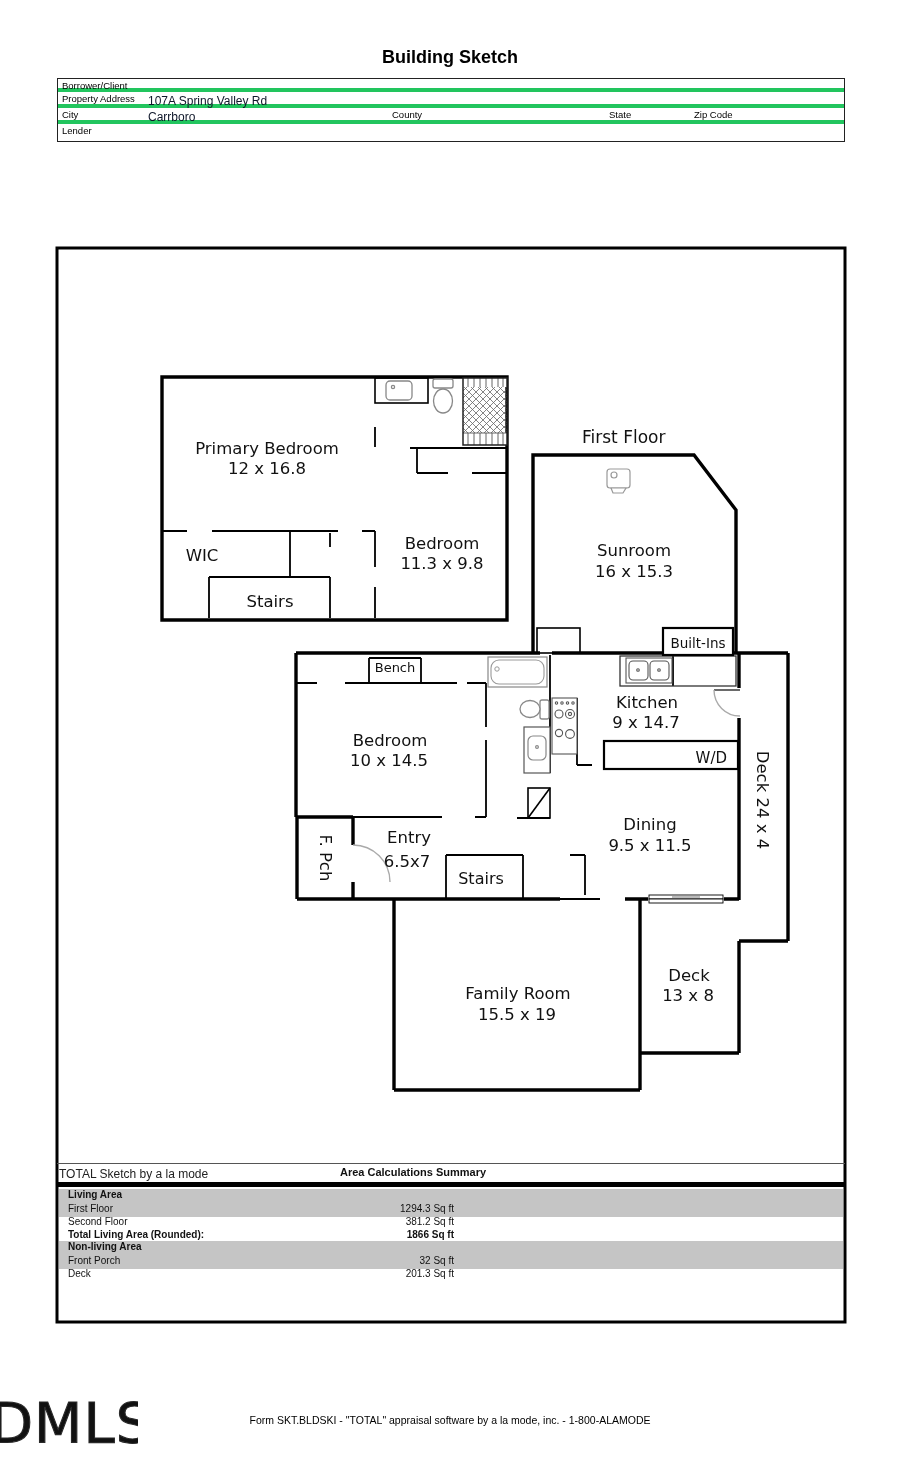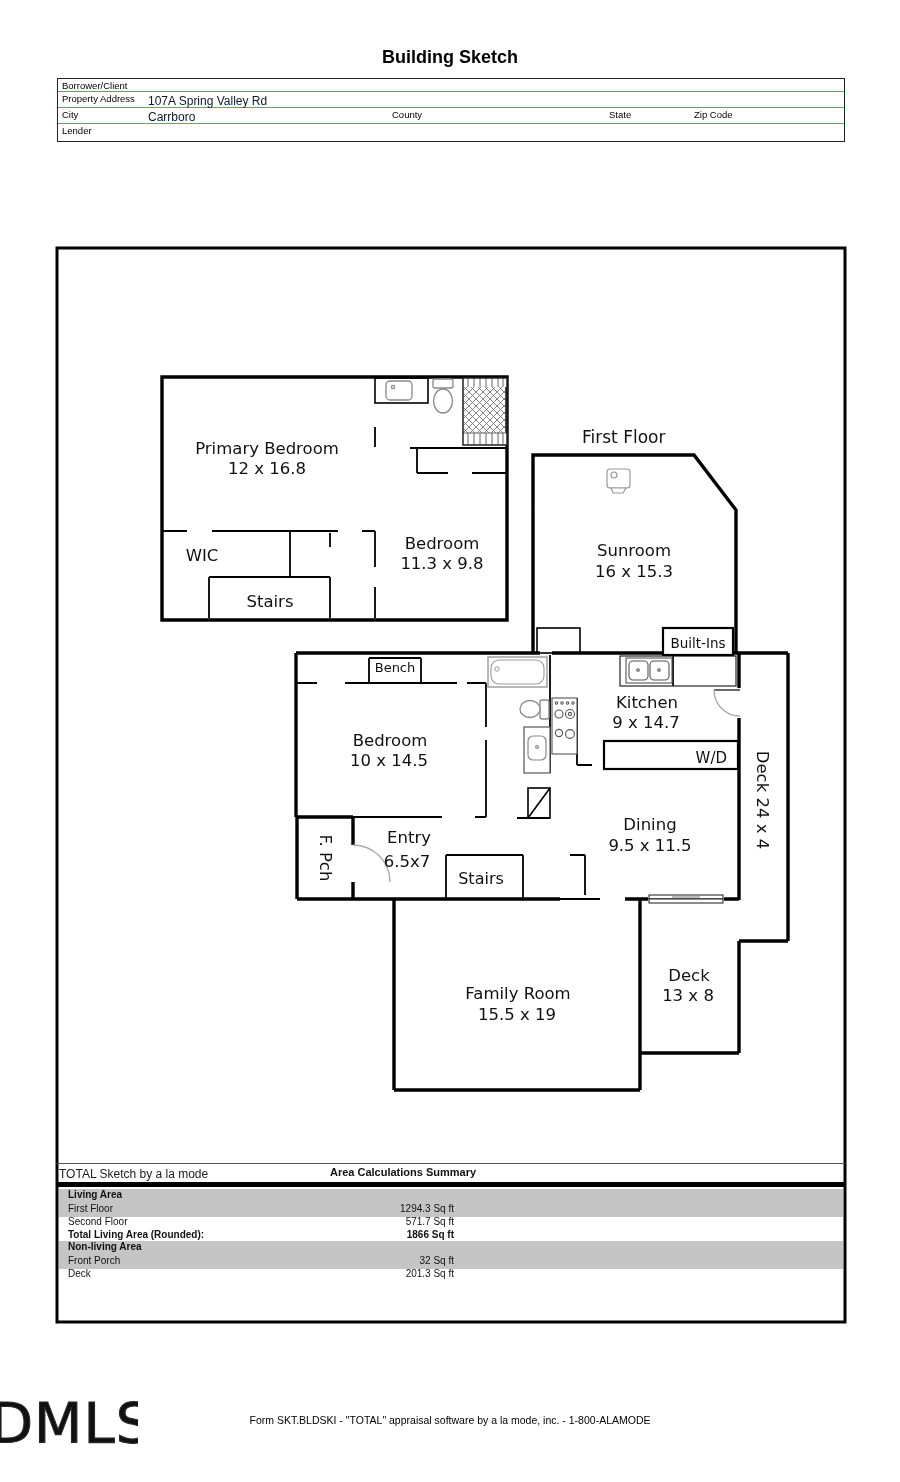--- a/index.html
+++ b/index.html
@@ -4,32 +4,32 @@
 <style>
   html,body{margin:0;padding:0;background:#fff;}
   .page{position:relative;width:900px;height:1482px;background:#fff;overflow:hidden;
         font-family:"Liberation Sans",sans-serif;color:#111;}
   .abs{position:absolute;}
   
   .doc-title{top:47px;left:0;width:900px;text-align:center;font-size:18px;font-weight:bold;
              letter-spacing:0;color:#000;}
   
   .form-table{top:78px;left:57px;width:788px;height:64px;border:1.5px solid #222;background:#fff;box-sizing:border-box;}
-  .form-row{position:relative;border-bottom:1px solid #22c55e;box-sizing:border-box;}
+  .form-row{position:relative;border-bottom:4px solid #22c55e;box-sizing:border-box;}
   .form-row:last-child{border-bottom:none;}
   .fr1{height:13px;} .fr2{height:16px;} .fr3{height:16px;} .fr4{height:15px;}
   .flabel{position:absolute;top:1px;font-size:9.5px;color:#000;white-space:nowrap;}
   .fvalue{position:absolute;top:2px;font-size:12px;color:#0f172a;white-space:nowrap;}
   
   .plan{top:0;left:0;}
   
   .summary{top:1160px;left:57px;width:788px;font-size:10px;}
   .sum-topline{position:absolute;top:3px;left:0;width:788px;height:1px;background:#555;}
   .watermark{position:absolute;top:7px;left:2px;font-size:12px;color:#222;}
-  .sum-title{position:absolute;top:6px;left:0;width:692px;text-align:center;font-weight:bold;font-size:11px;}
+  .sum-title{position:absolute;top:6px;left:0;width:692px;text-align:center;font-weight:bold;font-size:11px;padding-left:10px;}
   .sum-bar{position:absolute;top:22px;left:0;width:788px;height:5px;background:#000;}
   .band{position:absolute;left:2px;width:784px;height:28px;background:#c5c5c5;font-weight:bold;
         line-height:12px;padding-left:9px;box-sizing:border-box;}
   .band1{top:29px;} .band2{top:81px;}
   .srow{position:absolute;left:2px;width:784px;height:13px;line-height:13px;}
   .srow .lbl{position:absolute;left:9px;}
   .srow .val{position:absolute;left:235px;width:160px;text-align:right;}
   .r1{top:42px;} .r2{top:55px;} .r3{top:68px;font-weight:bold;} .r4{top:94px;} .r5{top:107px;}
   
   .footer-line{top:1414px;left:0;width:900px;text-align:center;font-size:10.5px;color:#000;}
@@ -218,21 +218,21 @@
     <div class="sum-title">Area Calculations Summary</div>
     <div class="sum-bar"></div>
 
     <div class="band band1">Living Area</div>
     <div class="srow r1">
       <span class="lbl">First Floor</span>
       <span class="val">1294.3 Sq ft</span>
     </div>
     <div class="srow r2">
       <span class="lbl">Second Floor</span>
-      <span class="val">571.7 Sq ft</span>
+      <span class="val">381.2 Sq ft</span>
     </div>
     <div class="srow r3">
       <span class="lbl">Total Living Area (Rounded):</span>
       <span class="val">1866 Sq ft</span>
     </div>
 
     <div class="band band2">Non-living Area</div>
     <div class="srow r4">
       <span class="lbl">Front Porch</span>
       <span class="val">32 Sq ft</span>

